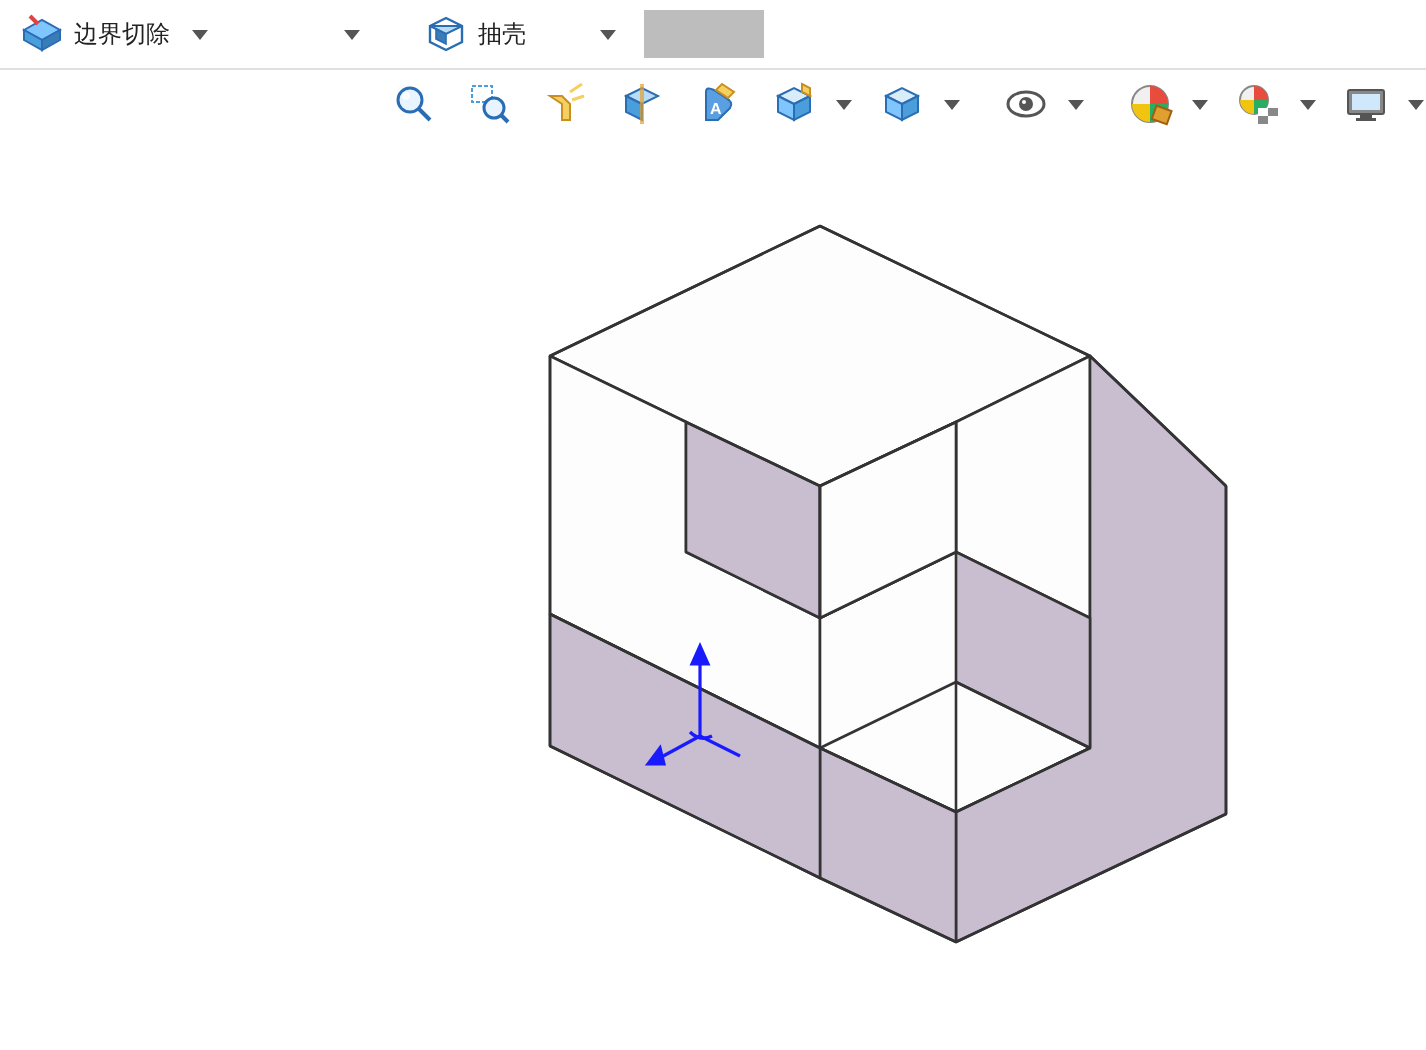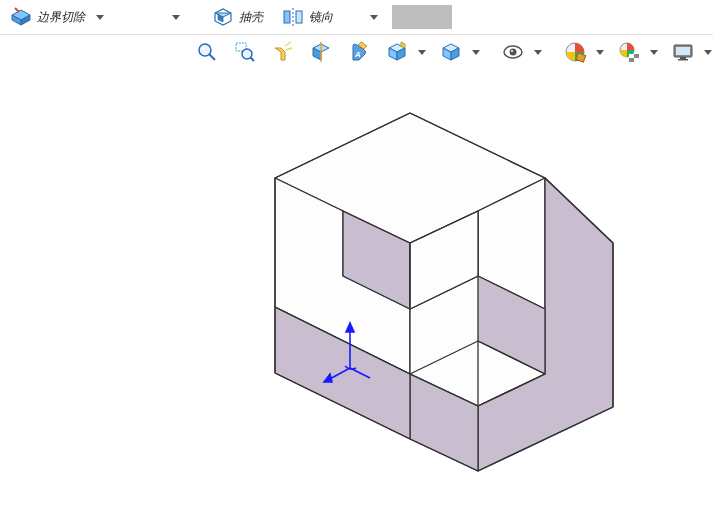--- a/index.html
+++ b/index.html
@@ -1,19 +1,19 @@
 <!DOCTYPE html>
 <html><head>
 <meta charset="utf-8">
 <style>
 html,body{margin:0;padding:0;width:713px;height:525px;font-family:"Microsoft YaHei",Arial,sans-serif;font-size:12px;background:#fff;overflow:hidden;}
 .row{display:flex;align-items:center;height:34px;padding:0 4px;position:relative;}
 .row + .row{border-top:1px solid #e0e0e0;}
 .row2{justify-content:flex-start;padding-left:190px;}
-.tbtn{display:flex;align-items:center;padding:2px 4px;border:1px solid transparent;border-radius:2px;cursor:pointer;font-style:italic;}
+.tbtn{display:flex;align-items:center;padding:2px 4px;border:1px solid transparent;border-radius:2px;cursor:pointer;}
 .tbtn .lab{margin-left:4px;color:#222;}
 .dd{width:12px;display:flex;align-items:center;justify-content:center;margin:0 4px;cursor:pointer;}
 .dd svg{display:block;}
 .ico{width:24px;height:24px;display:flex;align-items:center;justify-content:center;}
 .ico svg{display:block;}
 .sep{width:1px;height:24px;background:#d0d0d0;margin:0 6px;}
 .swatch{width:60px;height:24px;background:#bdbdbd;margin-left:8px;cursor:pointer;}
 .viewport{position:absolute;top:68px;left:0;right:0;bottom:0;background:#fff;}
 .viewport svg{position:absolute;top:0;left:0;}
 </style>
@@ -49,30 +49,20 @@
     <span class="ico">
       <svg width="24" height="24" viewBox="0 0 24 24">
         <polygon points="4,8 12,4 20,8 20,16 12,20 4,16" fill="none" stroke="#2a6db3" stroke-width="1.2"></polygon>
         <polygon points="4,8 12,12 20,8" fill="#b8dcf5" stroke="#2a6db3" stroke-width="1"></polygon>
         <polygon points="7,9.5 12,12 12,17 7,14.5" fill="#3a7cb8" stroke="#2a6db3" stroke-width="0.8"></polygon>
       </svg>
     </span>
     <span class="lab">抽壳</span>
   </div>
 
-  <div class="tbtn" style="margin-left:8px;">
-    <span class="ico">
-      <svg width="24" height="24" viewBox="0 0 24 24">
-        <rect x="3" y="6" width="6" height="12" fill="#7fc6ff" stroke="#2a6db3"></rect>
-        <rect x="15" y="6" width="6" height="12" fill="#c9e5f8" stroke="#2a6db3"></rect>
-        <line x1="12" y1="3" x2="12" y2="21" stroke="#2a6db3" stroke-dasharray="2 2"></line>
-      </svg>
-    </span>
-    <span class="lab">镜向</span>
-  </div>
 
   <span class="dd" style="margin-left:30px;">
     <svg width="8" height="5">
         <polygon points="0,0 8,0 4,5" fill="#555"></polygon>
       </svg>
   </span>
 
   <div class="swatch"></div>
 </div>
 

